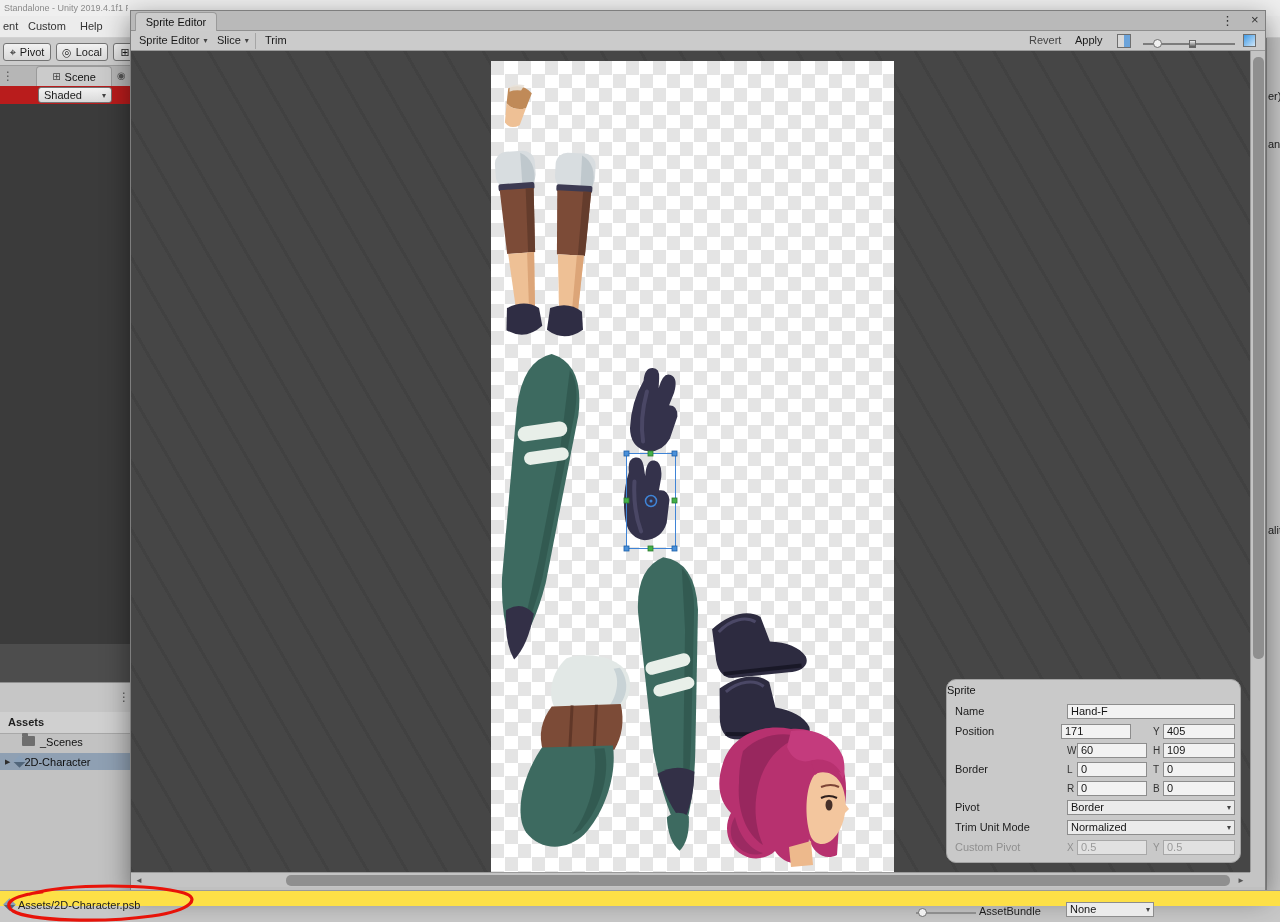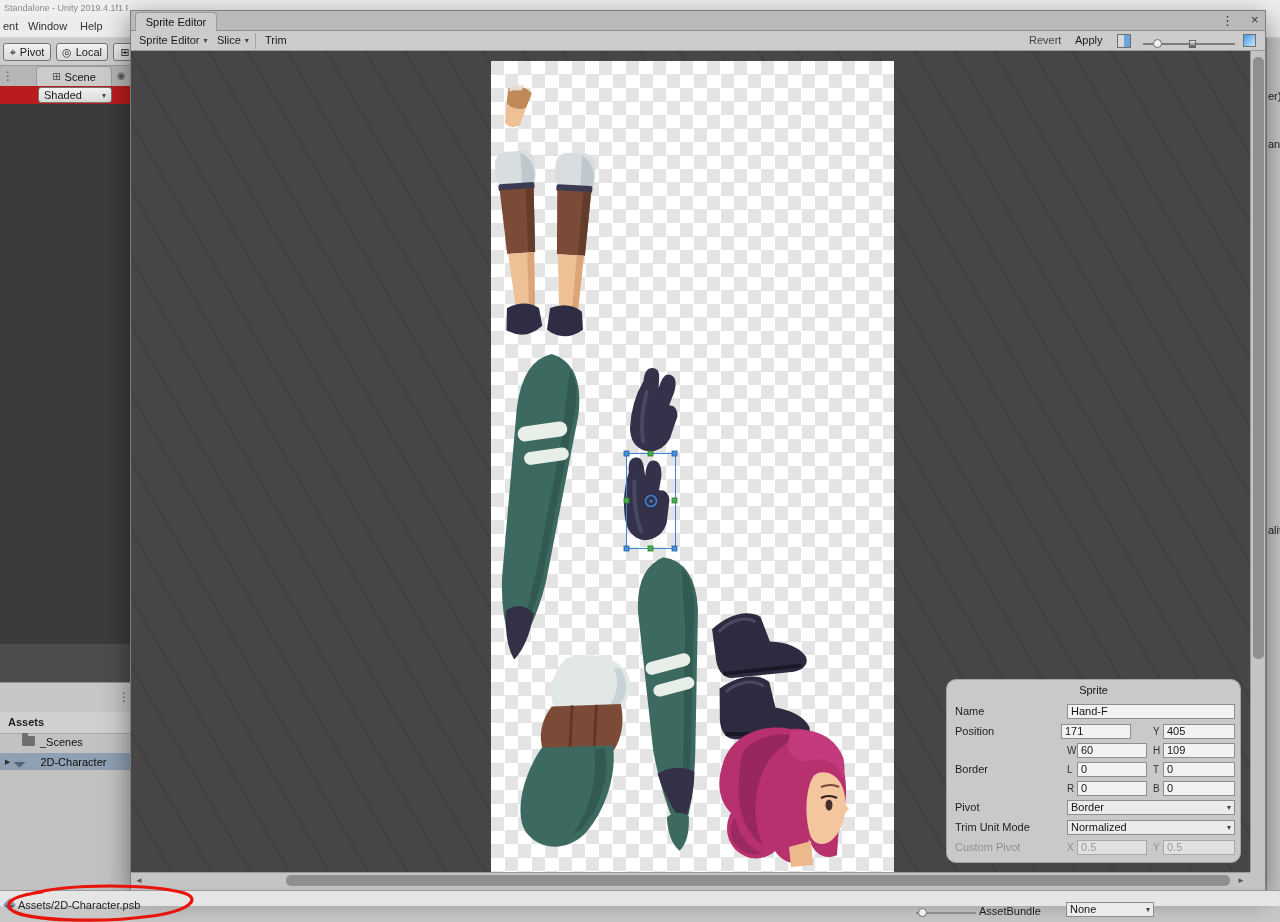--- a/index.html
+++ b/index.html
@@ -37,21 +37,21 @@
 <body>
 
 <div class="stage">
 
   <div class="w" style="left:0;top:0;width:1280px;height:16px;background:#efefef">
     <div class="w nw" style="left:4px;top:3px;width:124px;overflow:hidden;font-size:9px;color:#8a8a8a">Standalone - Unity 2019.4.1f1 Personal  DX11</div>
   </div>
 
   <div class="w" style="left:0;top:16px;width:1280px;height:22px;background:#ececec;border-bottom:1px solid #d2d2d2">
     <span class="w nw" style="left:3px;top:4px;color:#333">ent</span>
-    <span class="w nw" style="left:28px;top:4px;color:#333">Window</span>
+    <span class="w nw" style="left:28px;top:4px;color:#333">Custom</span>
     <span class="w nw" style="left:80px;top:4px;color:#333">Help</span>
   </div>
 
   <div class="w" style="left:0;top:38px;width:1280px;height:28px;background:#cccccc;border-bottom:1px solid #9c9c9c">
     <div class="w btn3d" style="left:3px;top:5px;width:48px;height:18px">
       <span>⌖</span>
       <span>Pivot</span>
     </div>
     <div class="w btn3d" style="left:56px;top:5px;width:52px;height:18px">
       <span>◎</span>
@@ -86,21 +86,21 @@
     <div class="w" style="left:0;top:0;width:130px;height:22px;background:#d0d0d0;border-bottom:1px solid #a8a8a8">
       <span class="w nw" style="left:8px;top:4px;font-weight:bold;color:#1e1e1e">Assets</span>
     </div>
     <div class="w" style="left:8px;top:24px;width:132px;height:16px;display:flex;align-items:flex-start">
       <span class="folder-icon" style="margin-left:14px"></span>
       <span class="nw" style="margin-left:5px">_Scenes</span>
     </div>
     <div class="w" style="left:0;top:41px;width:130px;height:17px;background:#8fa0b3;display:flex;align-items:center">
       <span style="margin-left:5px;font-size:7px;color:#2e2e2e">▶</span>
       <span class="ucube" style="margin-left:5px"></span>
-      <span class="nw" style="margin-left:16px;color:#0d0d0d">2D-Character</span>
+      <span class="nw" style="margin-left:0;color:#0d0d0d">2D-Character</span>
     </div>
   </div>
 
   <div class="w" style="left:1266px;top:38px;width:14px;height:852px;background:#c6c6c6;border-left:1px solid #8f8f8f">
     <span class="w nw" style="left:1px;top:52px;color:#222">er)</span>
     <span class="w nw" style="left:1px;top:100px;color:#222">and</span>
     <span class="w nw" style="left:1px;top:486px;color:#222">ality</span>
   </div>
 
   <div class="w" style="left:130px;top:10px;width:1136px;height:880px;background:#cbcbcb;border:1px solid #7e7e7e;box-shadow:0 8px 26px rgba(0,0,0,0.45);z-index:10">
@@ -242,21 +242,21 @@
             <rect x="157" y="485" width="5" height="5" fill="#43b047" stroke="#2b7a30" stroke-width="0.8"></rect>
             <rect x="133" y="437" width="5" height="5" fill="#43b047" stroke="#2b7a30" stroke-width="0.8"></rect>
             <rect x="181" y="437" width="5" height="5" fill="#43b047" stroke="#2b7a30" stroke-width="0.8"></rect>
             <circle cx="160" cy="440" r="5.5" fill="none" stroke="#3f84d6" stroke-width="1.5"></circle>
             <circle cx="160" cy="440" r="1.5" fill="#3f84d6"></circle>
           </g>
         </svg>
       </div>
 
       <div class="w" style="left:815px;top:628px;width:295px;height:184px;background:rgba(205,205,205,0.97);border:1px solid #a3a3a3;border-radius:10px">
-        <div class="w" style="left:0;top:4px;width:100%;text-align:center;font-size:11px;color:#141414">Sprite</div>
+        <div class="w" style="left:0;top:4px;width:100%;text-align:left;font-size:11px;color:#141414">Sprite</div>
 
         <span class="rowlbl" style="left:8px;top:24px">Name</span>
         <div class="field" style="left:120px;top:24px;width:168px">Hand-F</div>
 
         <span class="rowlbl" style="left:8px;top:44px">Position</span>
         <span class="pfx" style="left:120px;top:44px">X</span>
         <div class="field" style="left:114px;top:44px;width:70px">171</div>
         <span class="pfx" style="left:206px;top:44px">Y</span>
         <div class="field" style="left:216px;top:44px;width:72px">405</div>
 
@@ -302,21 +302,21 @@
 
     <div class="w sb-track" style="left:0;top:861px;width:1119px;height:15px;border-top:1px solid #9a9a9a">
       <span class="w" style="left:4px;top:3px;font-size:8px;color:#555">◄</span>
       <div class="w sb-thumb" style="left:155px;top:2px;width:944px;height:11px"></div>
       <span class="w" style="left:1106px;top:3px;font-size:8px;color:#555">►</span>
     </div>
     <div class="w" style="left:1119px;top:861px;width:15px;height:15px;background:#c4c4c4"></div>
     <div class="w" style="left:0;top:876px;width:1134px;height:3px;background:#c0c0c0"></div>
   </div>
 
-  <div class="w" style="left:0;top:890px;width:1280px;height:16px;background:#e5e5e5;border-top:1px solid #9a9a9a;z-index:20">
+  <div class="w" style="left:0;top:890px;width:1280px;height:16px;background:#fde047;border-top:1px solid #9a9a9a;z-index:20">
     <span class="ucube w" style="left:5px;top:9px"></span>
     <span class="w nw" style="left:18px;top:8px;color:#1c1c1c">Assets/2D-Character.psb</span>
     <div class="w" style="left:916px;top:21px;width:60px;height:2px;background:#8d8d8d"></div>
     <div class="w knob" style="left:918px;top:17px"></div>
     <span class="w nw" style="left:979px;top:14px;color:#1c1c1c">AssetBundle</span>
     <div class="field ddf" style="left:1066px;top:11px;width:88px">
       <span>None</span>
       <span class="caret">▾</span>
     </div>
   </div>

